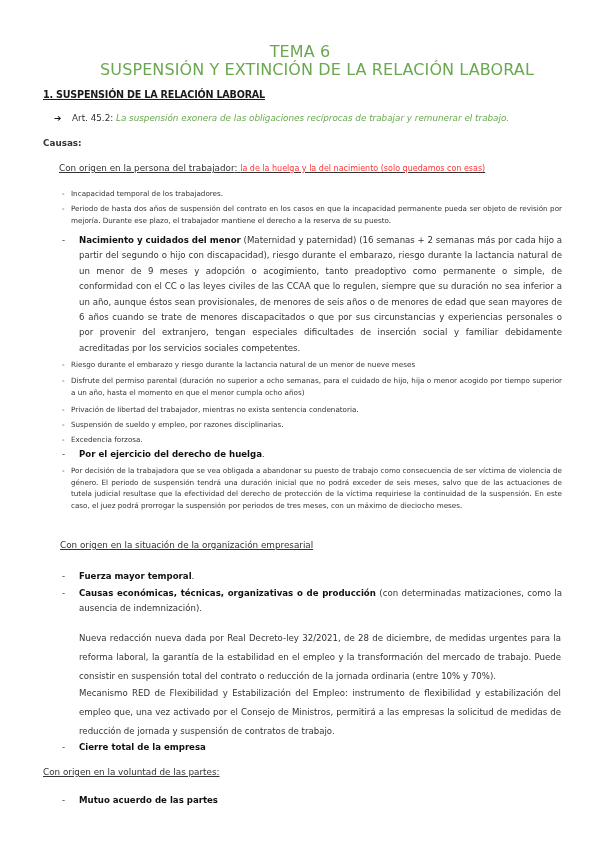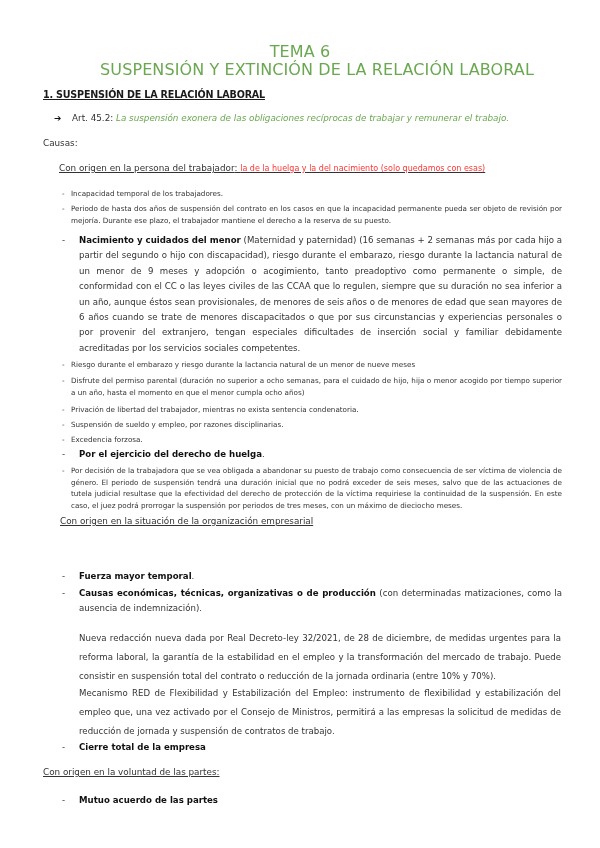--- a/index.html
+++ b/index.html
@@ -14,21 +14,21 @@
       left: 0; width: 600px; text-align: center; color: #6aa84f;
       font-size: 16px; letter-spacing: 0.1px;
     }
     .h1 {
       left: 43px; font-size: 9.6px; font-weight: bold; text-decoration: underline;
       color: #1a1a1a; letter-spacing: -0.2px;
     }
     .art { left: 54px; font-size: 8.8px; color: #333; }
     .art .arrow { display: inline-block; width: 18px; font-weight: bold; color: #111; }
     .art .green { color: #6aa84f; font-style: italic; }
-    .plain { left: 43px; font-size: 8.8px; color: #333; }
+    .plain { left: 43px; font-size: 8.8px; color: #333; font-weight: bold; }
     .subhead { left: 43px; font-size: 8.8px; color: #333; text-decoration: underline; }
     .red { color: #ff3333; font-size: 8px; text-decoration: none; }
     .li {
       position: absolute; left: 62px; width: 500px;
       font-size: 7.2px; color: #333; line-height: 11.6px;
     }
     .li .dash { position: absolute; left: 0; top: 0; width: 16px; }
     .li .txt { display: block; margin-left: 9px; text-align: justify; }
     .li.big { font-size: 8.6px; line-height: 15.4px; }
     .li.big .txt { margin-left: 17px; }
@@ -92,21 +92,21 @@
   </div>
   <div class="li big" style="top:447px;">
     <span class="dash">-</span>
     <span class="txt"><b>Por el ejercicio del derecho de huelga</b><span>.</span></span>
   </div>
   <div class="li" style="top:465px;">
     <span class="dash">-</span>
     <span class="txt">Por decisión de la trabajadora que se vea obligada a abandonar su puesto de trabajo como consecuencia de ser víctima de violencia de género. El periodo de suspensión tendrá una duración inicial que no podrá exceder de seis meses, salvo que de las actuaciones de tutela judicial resultase que la efectividad del derecho de protección de la víctima requiriese la continuidad de la suspensión. En este caso, el juez podrá prorrogar la suspensión por periodos de tres meses, con un máximo de dieciocho meses.</span>
   </div>
 
-  <div class="abs subhead" style="top:516px;padding-left:17px;">Con origen en la situación de la organización empresarial</div>
+  <div class="abs subhead" style="top:540px;padding-left:17px;">Con origen en la situación de la organización empresarial</div>
 
   <div class="li big" style="top:569px;">
     <span class="dash">-</span>
     <span class="txt"><b>Fuerza mayor temporal</b><span>.</span></span>
   </div>
   <div class="li big" style="top:586px;">
     <span class="dash">-</span>
     <span class="txt"><b>Causas económicas, técnicas, organizativas o de producción</b><span> (con determinadas matizaciones, como la ausencia de indemnización).</span></span>
   </div>
 

